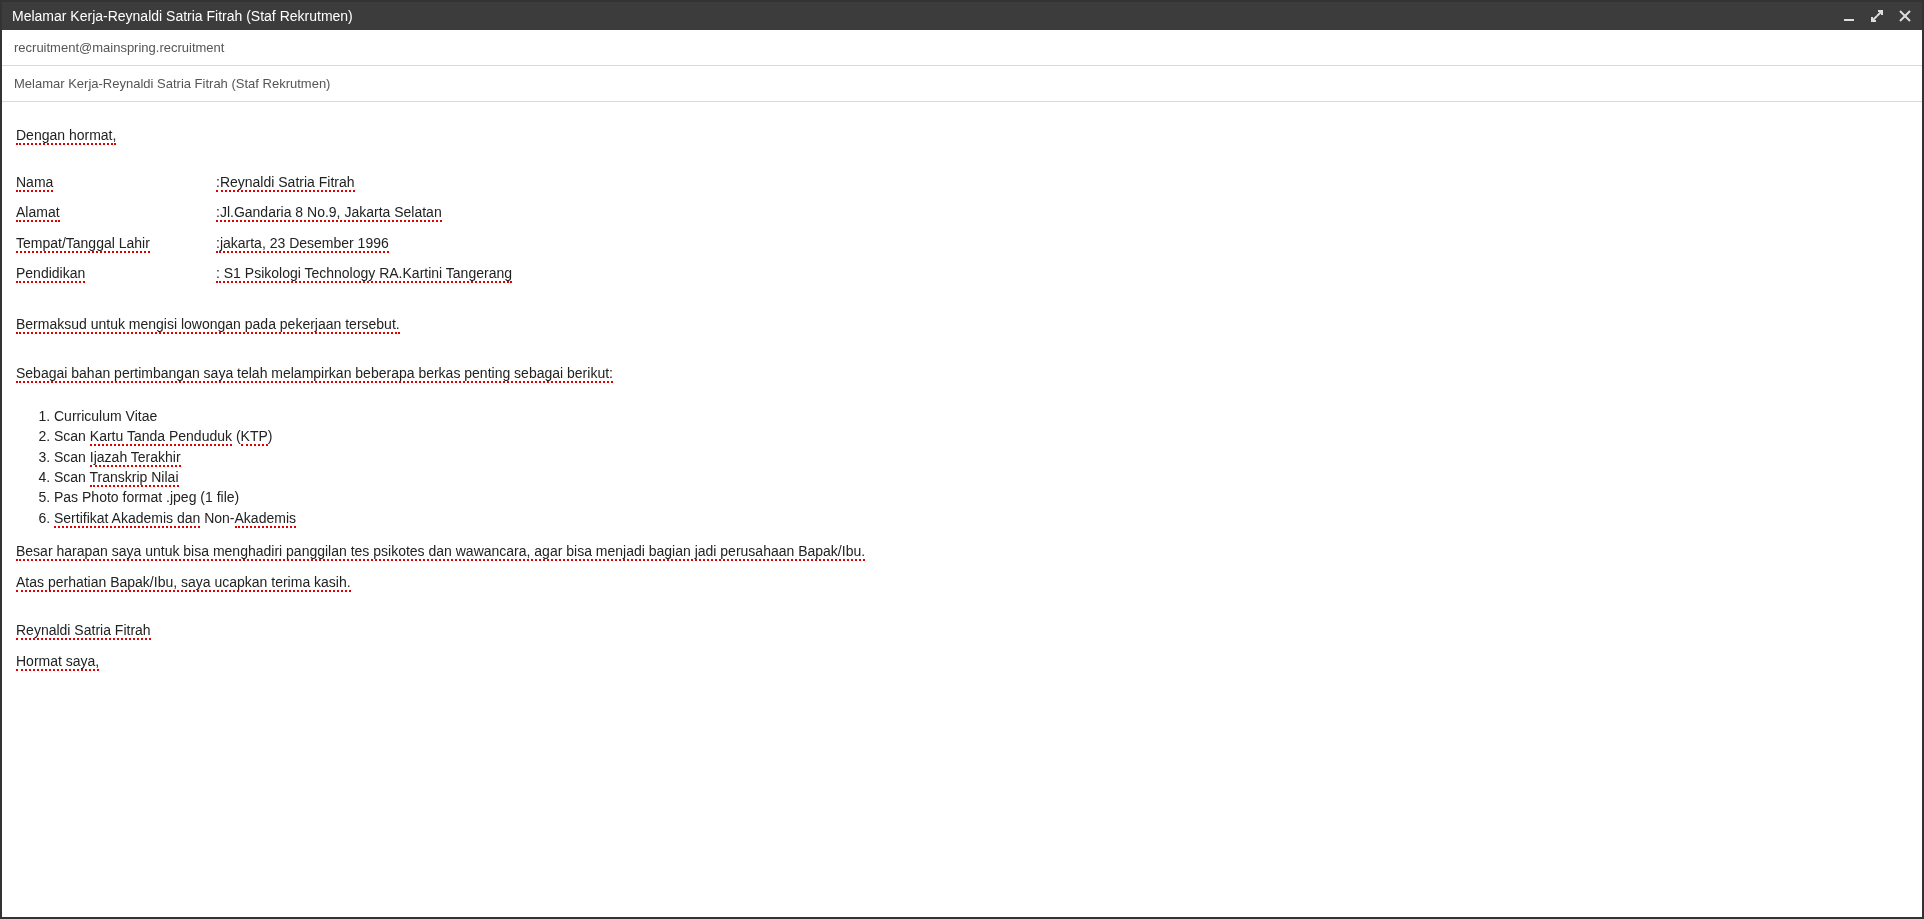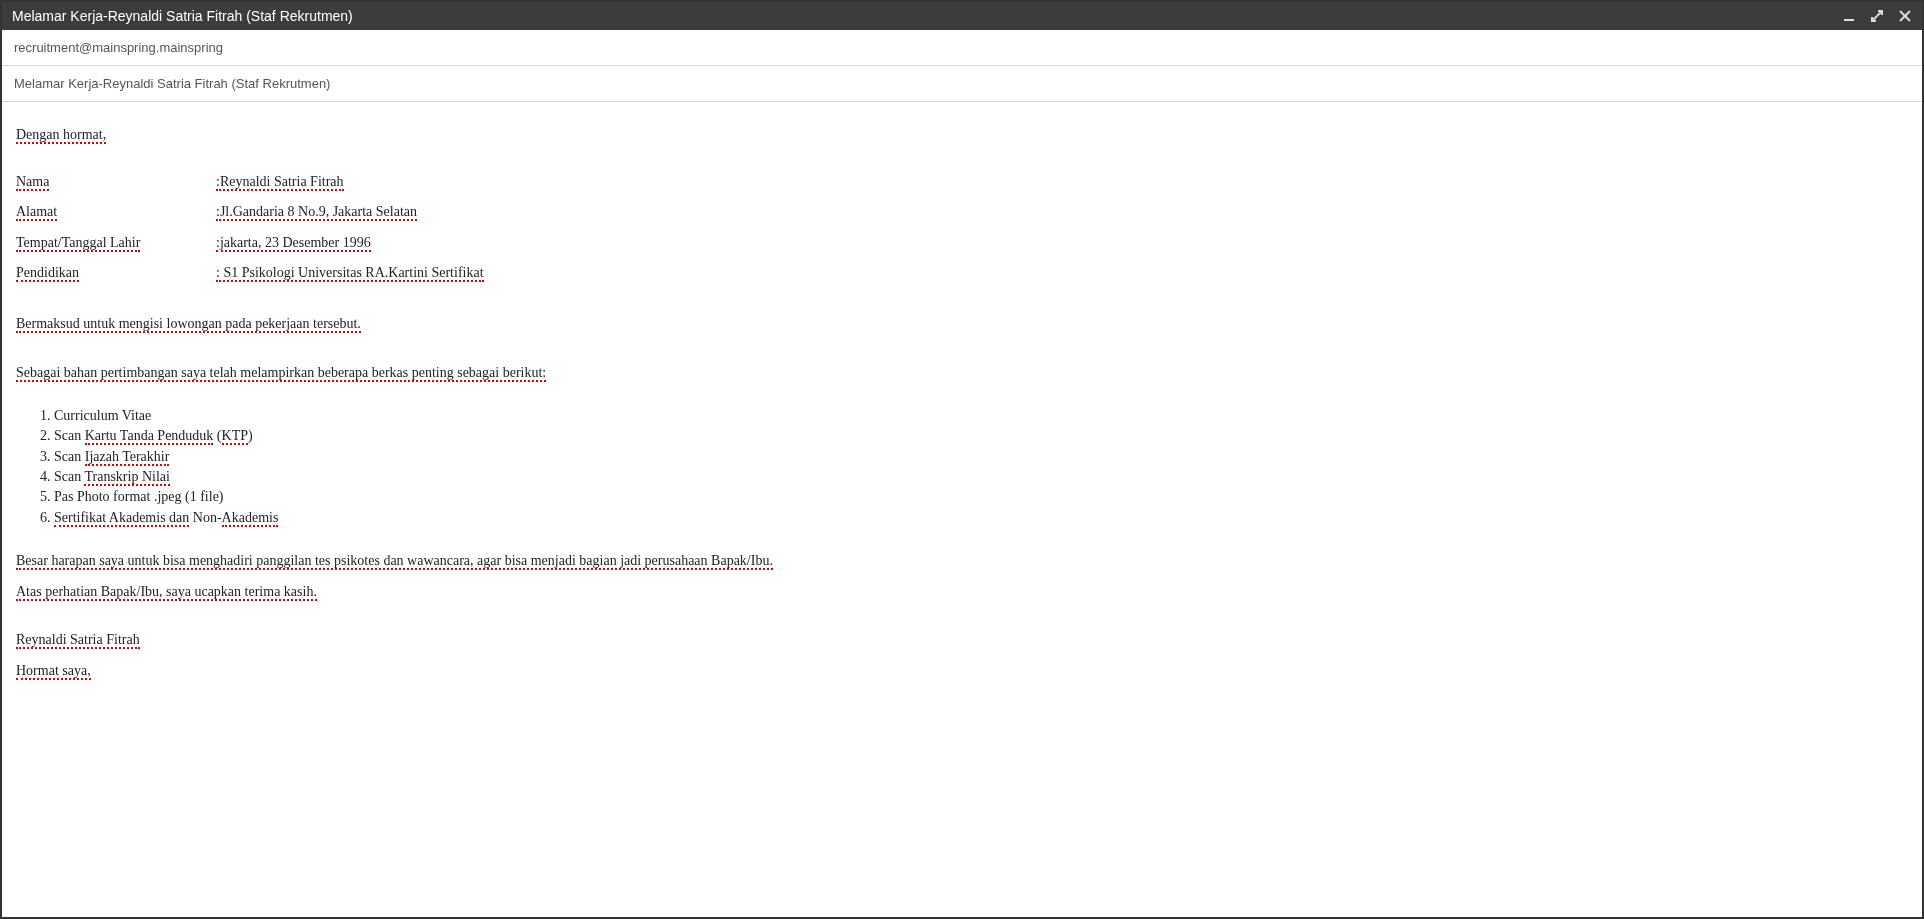--- a/index.html
+++ b/index.html
@@ -27,21 +27,20 @@
     border-bottom: 1px solid #d9d9d9;
     padding: 10px 12px;
     font-size: 13px;
     color: #555;
   }
   .body {
     padding: 16px 14px;
     font-size: 14px;
     line-height: 1.9;
     color: #222;
-    font-family: Liberation Serif, serif;
   }
   u { text-decoration: none; border-bottom: 2px dotted #d00; padding-bottom: 0px; }
   .info-table { border-collapse: collapse; }
   .info-table td { padding: 2px 0; vertical-align: top; }
   .info-table td.label { width: 200px; }
   ol { margin: 20px 0 8px 38px; }
   ol li { line-height: 1.45; }
   .para  { margin-top: 4px; }
   .gap { height: 18px; }
 </style>
@@ -66,21 +65,21 @@
     </span>
     <span class="ctl">
       <svg viewBox="0 0 14 14">
           <line x1="2" y1="2" x2="12" y2="12"></line>
           <line x1="12" y1="2" x2="2" y2="12"></line>
         </svg>
     </span>
   </div>
 </div>
 
-<div class="field-row">recruitment@mainspring.mainspring</div>
+<div class="field-row">recruitment@mainspring.recruitment</div>
 <div class="field-row">Melamar Kerja-Reynaldi Satria Fitrah (Staf Rekrutmen)</div>
 
 <div class="body">
 
   <div class="para">
     <u><span>Dengan hormat,</span></u>
   </div>
 
   <div class="gap"></div>
 
@@ -94,21 +93,21 @@
     <tr>
       <td class="label"><u><span>Alamat</span></u></td>
       <td><u><span>:Jl.Gandaria 8 No.9, Jakarta Selatan</span></u></td>
     </tr>
     <tr>
       <td class="label"><u><span>Tempat/Tanggal Lahir</span></u></td>
       <td><u><span>:jakarta, 23 Desember 1996</span></u></td>
     </tr>
     <tr>
       <td class="label"><u><span>Pendidikan</span></u></td>
-      <td><u><span>: S1 Psikologi Universitas RA.Kartini Sertifikat</span></u></td>
+      <td><u><span>: S1 Psikologi Technology RA.Kartini Tangerang</span></u></td>
     </tr>
   </tbody>
     </table>
 
   <div class="gap"></div>
 
   <div class="para">
     <u><span>Bermaksud untuk mengisi lowongan pada pekerjaan tersebut.</span></u>
   </div>
 
@@ -121,21 +120,21 @@
   <ol>
     <li><span>Curriculum Vitae</span></li>
     <li><span>Scan <u>Kartu Tanda Penduduk</u> (<u>KTP</u>)</span></li>
     <li><span>Scan <u>Ijazah Terakhir</u></span></li>
     <li><span>Scan <u>Transkrip Nilai</u></span></li>
     <li><span>Pas Photo format .jpeg (1 file)</span></li>
     <li><span><u>Sertifikat Akademis dan</u> Non-<u>Akademis</u></span></li>
   </ol>
 
 
-  <div class="para" style="margin-top:20px">
+  <div class="para" style="margin-top:10px">
     <u><span>Besar harapan saya untuk bisa menghadiri panggilan tes psikotes dan wawancara, agar bisa menjadi bagian jadi perusahaan Bapak/Ibu.</span></u>
   </div>
 
   <div class="para">
     <u><span>Atas perhatian Bapak/Ibu, saya ucapkan terima kasih.</span></u>
   </div>
 
   <div class="gap"></div>
 
   <div class="para">

